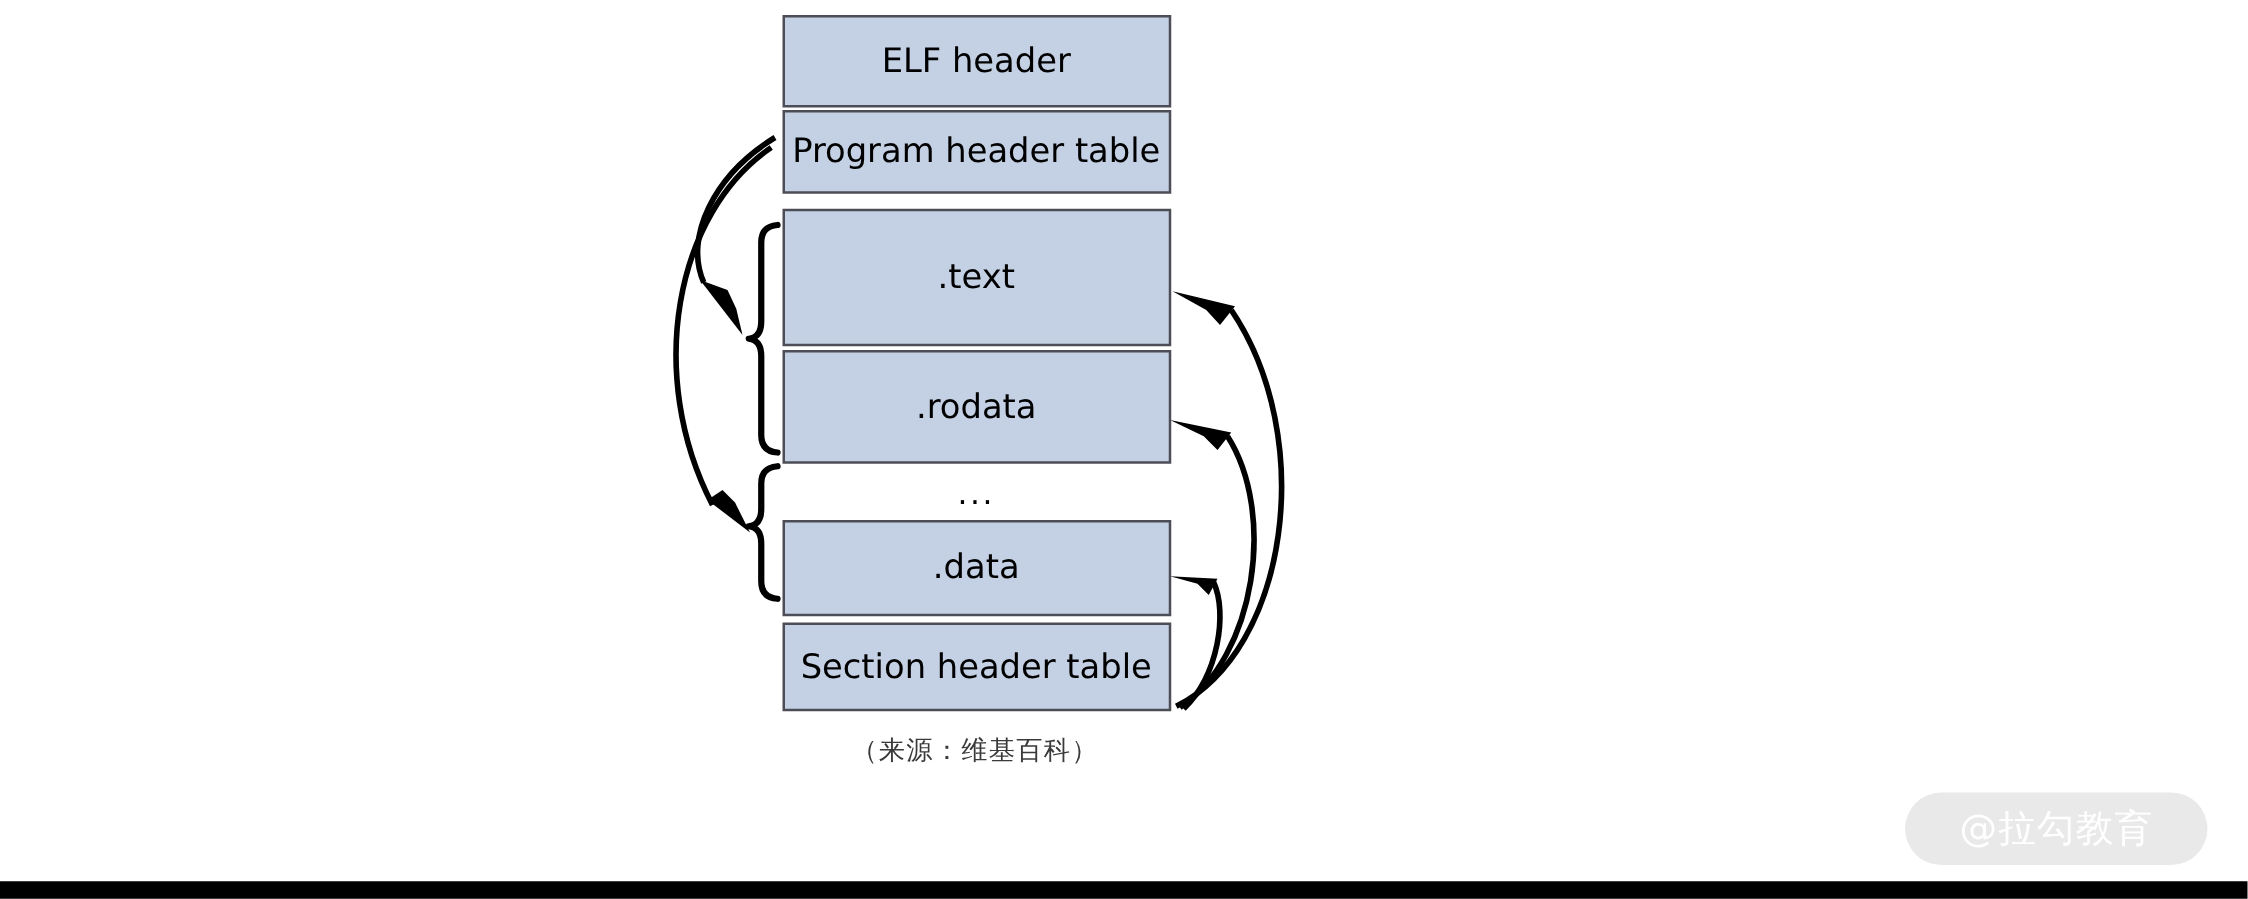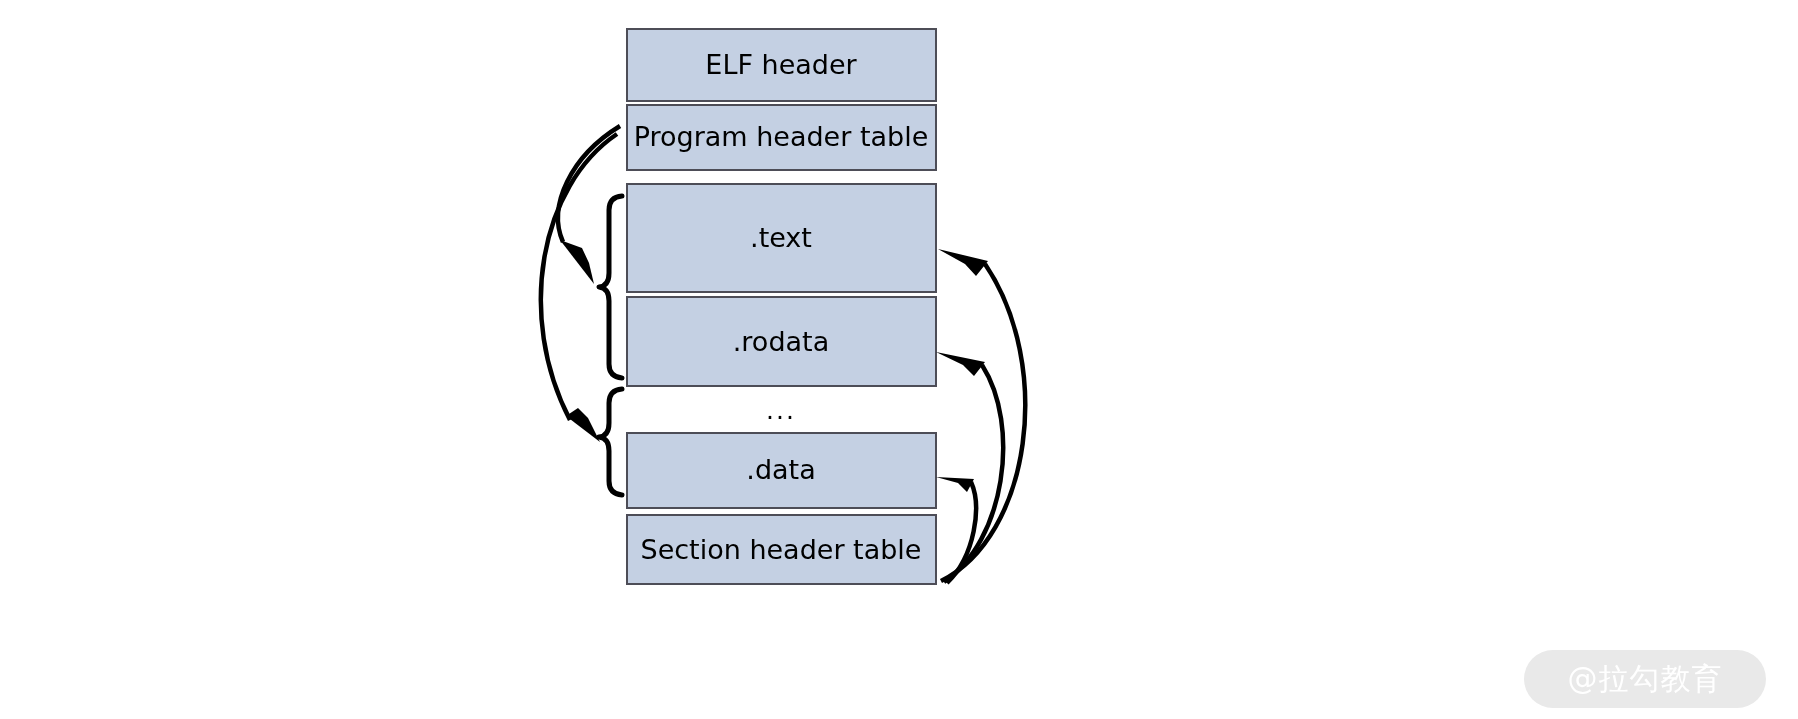--- a/index.html
+++ b/index.html
@@ -10,21 +10,21 @@
   body {
     width: 1798px;
     height: 719px;
     position: relative;
     overflow: hidden;
     font-family: "DejaVu Sans", "Liberation Sans", sans-serif;
   }
 
   #stage {
     position: absolute;
-    left: 0; top: 16px;
+    left: 0; top: 0;
     width: 1798px;
     height: 619px;
   }
 
   
   #diagram {
     position: absolute;
     left: 0;
     top: 0;
     width: 1798px;
@@ -176,20 +176,21 @@
 
       <path class="flow" d="M 944,566 C 1005,525 1021,410 982,349"></path>
       <polygon class="flow-head" points="985,346 936,336 963,349 974,360"></polygon>
 
       <path class="flow" d="M 947,567 C 975,540 982,490 971,466"></path>
       <polygon class="flow-head" points="974,463 936,461 958,467 967,476"></polygon>
     </g>
 
   </svg>
 
+  <div id="caption">（来源：维基百科）</div>
 
   <div id="watermark">
     <span class="wm-text">@拉勾教育</span>
   </div>
 
   <div id="bottom-bar"></div>
 
 </div>
 
 </body></html>

